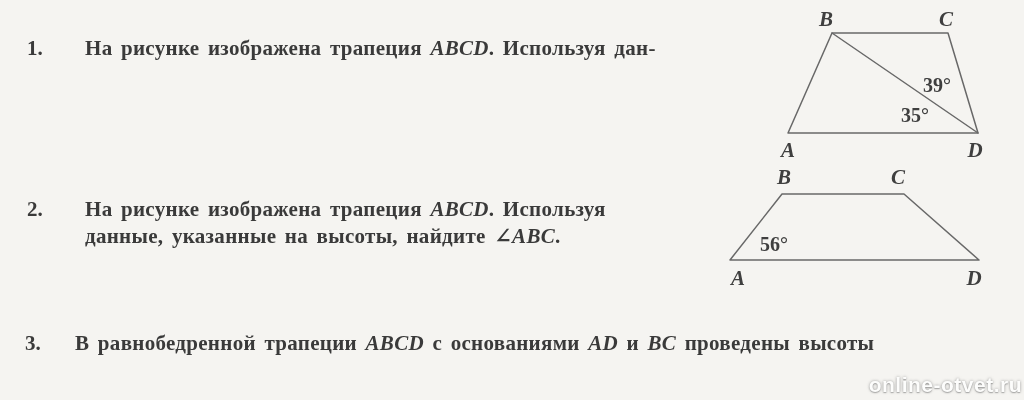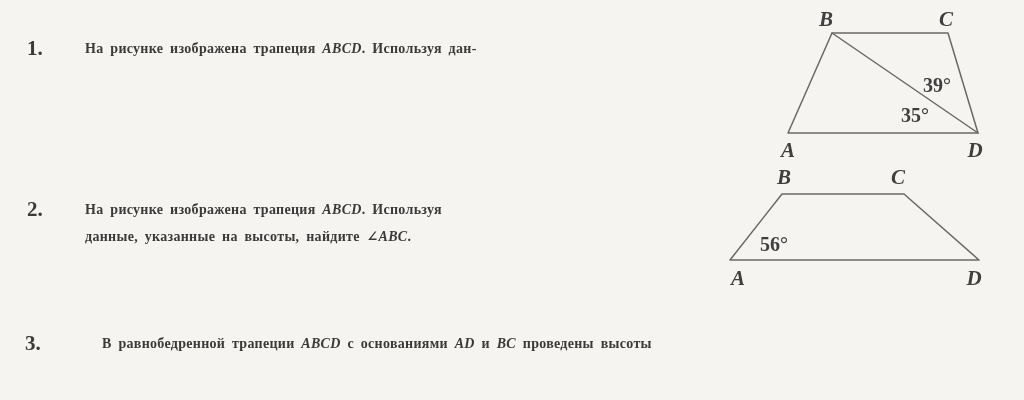--- a/index.html
+++ b/index.html
@@ -13,21 +13,21 @@
     overflow: hidden;
   }
   .problem-number {
     position: absolute;
     font-size: 21px;
     font-weight: bold;
     color: #3a3a3a;
   }
   .problem-text {
     position: absolute;
-    font-size: 14px;
+    font-size: 21px;
     font-weight: bold;
     color: #3a3a3a;
     letter-spacing: 0.3px;
     word-spacing: 3px;
   }
   .problem-line {
     white-space: nowrap;
     height: 27px;
     line-height: 27px;
   }
@@ -100,18 +100,19 @@
   <svg class="figure" style="left:700px; top:160px;" width="324" height="135" viewBox="0 0 324 135">
     <polyline points="30,100 82,34 204,34 279,100 30,100"></polyline>
     <text class="vertex-label" x="84" y="24" text-anchor="middle">B</text>
     <text class="vertex-label" x="198" y="24" text-anchor="middle">C</text>
     <text class="vertex-label" x="38" y="125" text-anchor="middle">A</text>
     <text class="vertex-label" x="274" y="125" text-anchor="middle">D</text>
     <text class="angle-label" x="74" y="91" text-anchor="middle">56°</text>
   </svg>
 
   <div class="problem-number" style="left:25px; top:331px;">3.</div>
-  <div class="problem-text" style="left:102px; top:330px;">
+  <div class="problem-text" style="left:75px; top:330px;">
     <div class="problem-line"><span class="seg text">В равнобедренной трапеции </span><span class="seg math">ABCD</span><span class="seg text"> с основаниями </span><span class="seg math">AD</span><span class="seg text"> и </span><span class="seg math">BC</span><span class="seg text"> проведены высоты</span></div>
   </div>
 
+  <div class="watermark">online-otvet.ru</div>
 
 </div>
 
 </body></html>

